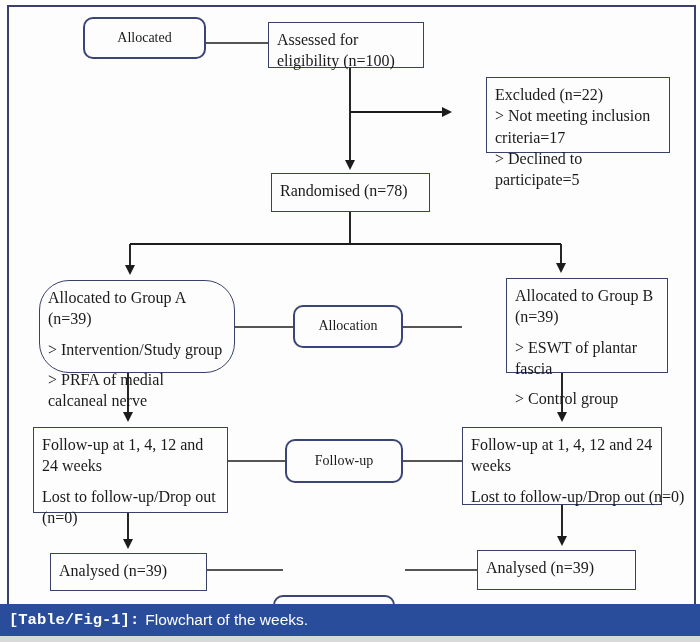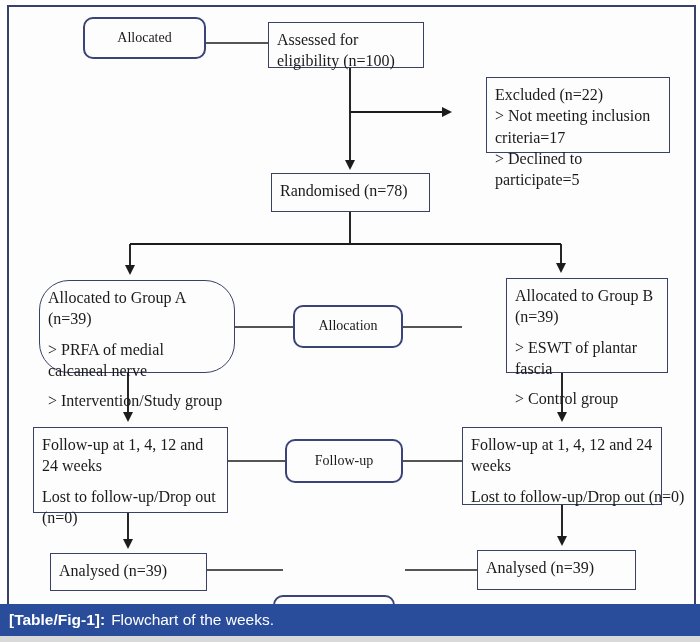--- a/index.html
+++ b/index.html
@@ -29,21 +29,21 @@
     display:flex; align-items:center; justify-content:center;
     font-size:14px; padding:0; text-align:center;
   }
   .caption-bar {
     position:absolute; left:0; top:604px; width:700px; height:32px;
     background:#2a4d9b; z-index:3;
     display:flex; align-items:center;
     font-family:"Liberation Sans", sans-serif;
     color:#ffffff; font-size:15.5px; padding-left:9px; box-sizing:border-box;
   }
-  .caption-bar .cap-label { font-weight:bold; margin-right:6px; }
+  .caption-bar .cap-label { font-weight:bold; margin-right:6px;font-family:Liberation Mono, monospace; }
   .bottom-strip {
     position:absolute; left:0; top:636px; width:700px; height:6px;
     background:#d9d9d9; z-index:3;
   }
 </style>
 </head>
 <body>
 
 <div class="screen">
 
@@ -96,22 +96,22 @@
     <p class="tight">&gt; Not meeting inclusion criteria=17</p>
     <p class="tight">&gt; Declined to participate=5</p>
   </div>
 
   <div class="box vcenter" style="left:271px; top:173px; width:159px; height:39px;">
     <span>Randomised (n=78)</span>
   </div>
 
   <div class="box" style="left:39px; top:280px; width:196px; height:93px;border-radius:30px;">
     <p>Allocated to Group A (n=39)</p>
+    <p>&gt; Intervention/Study group</p>
     <p>&gt; PRFA of medial calcaneal nerve</p>
-    <p>&gt; Intervention/Study group</p>
   </div>
 
   <div class="box pill" style="left:293px; top:305px; width:110px; height:43px;">
     <span>Allocation</span>
   </div>
 
   <div class="box" style="left:462px; top:278px; width:162px; height:95px;margin-left:44px;">
     <p>Allocated to Group B (n=39)</p>
     <p>&gt; ESWT of plantar fascia</p>
     <p>&gt; Control group</p>

